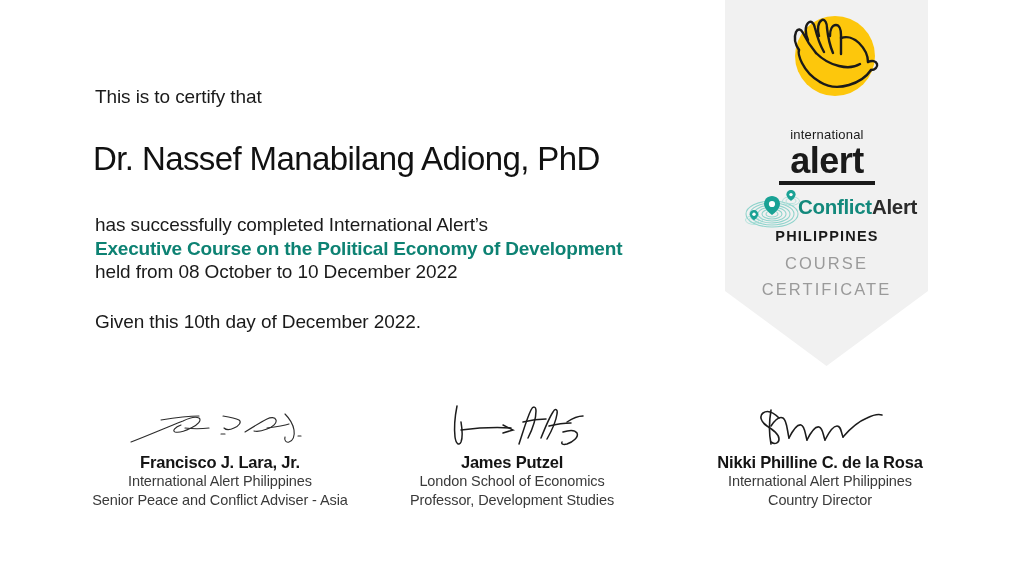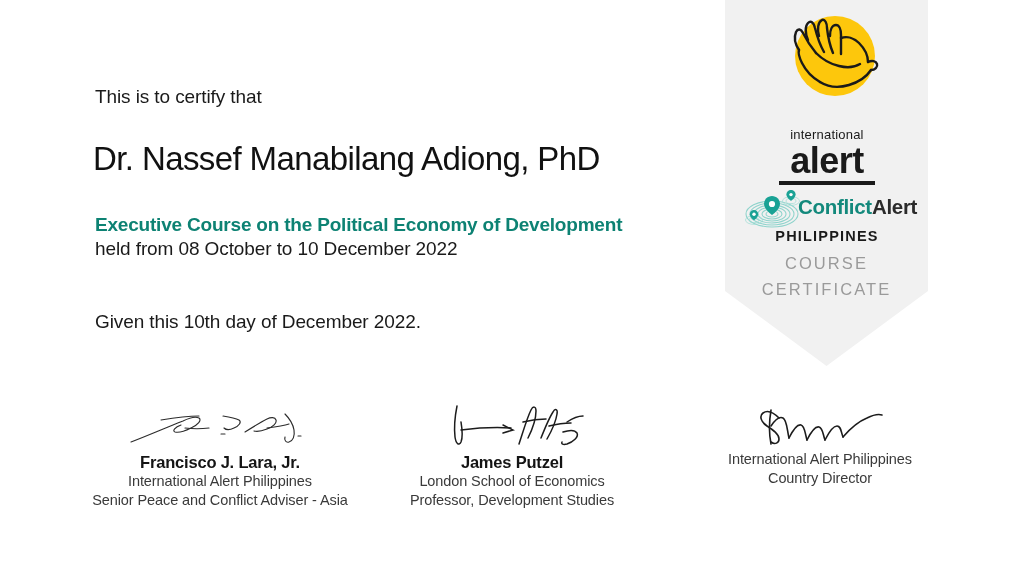--- a/index.html
+++ b/index.html
@@ -287,20 +287,21 @@
   <div class="course-cert">
     <div>COURSE</div>
     <div>CERTIFICATE</div>
   </div>
 
   <div class="intro">This is to certify that</div>
 
   <div class="recipient">Dr. Nassef Manabilang Adiong, PhD</div>
 
   <div class="body-block">
+    <div>has successfully completed International Alert’s</div>
     <div class="course-title">Executive Course on the Political Economy of Development</div>
     <div>held from 08 October to 10 December 2022</div>
   </div>
 
   <div class="given">Given this 10th day of December 2022.</div>
 
   <div class="sig-row">
 
     <div class="sig sig-1">
       <div class="sig-mark">
@@ -351,18 +352,19 @@
             <path d="M34,14 C28,8 22,6 18,9 C14,12 16,18 22,22 C28,26 34,30 34,35 C34,39 30,41 26,38"></path>
             <path d="M26,6 C24,18 24,30 26,40"></path>
             <path d="M26,22 C30,16 34,12 38,14 C42,16 42,26 44,34"></path>
             <path d="M44,34 C48,26 52,20 56,21 C60,22 60,30 62,36"></path>
             <path d="M62,36 C66,28 70,22 74,23 C78,24 78,31 80,36"></path>
             <path d="M80,36 C84,28 88,22 92,22 C96,22 96,28 98,33"></path>
             <path d="M98,33 C104,26 112,18 122,14 C128,11 134,10 137,11"></path>
           </g>
         </svg>
       </div>
+      <div class="sig-name">Nikki Philline C. de la Rosa</div>
       <div class="sig-org">International Alert Philippines</div>
       <div class="sig-role">Country Director</div>
     </div>
 
   </div>
 </div>
 
 </body></html>

